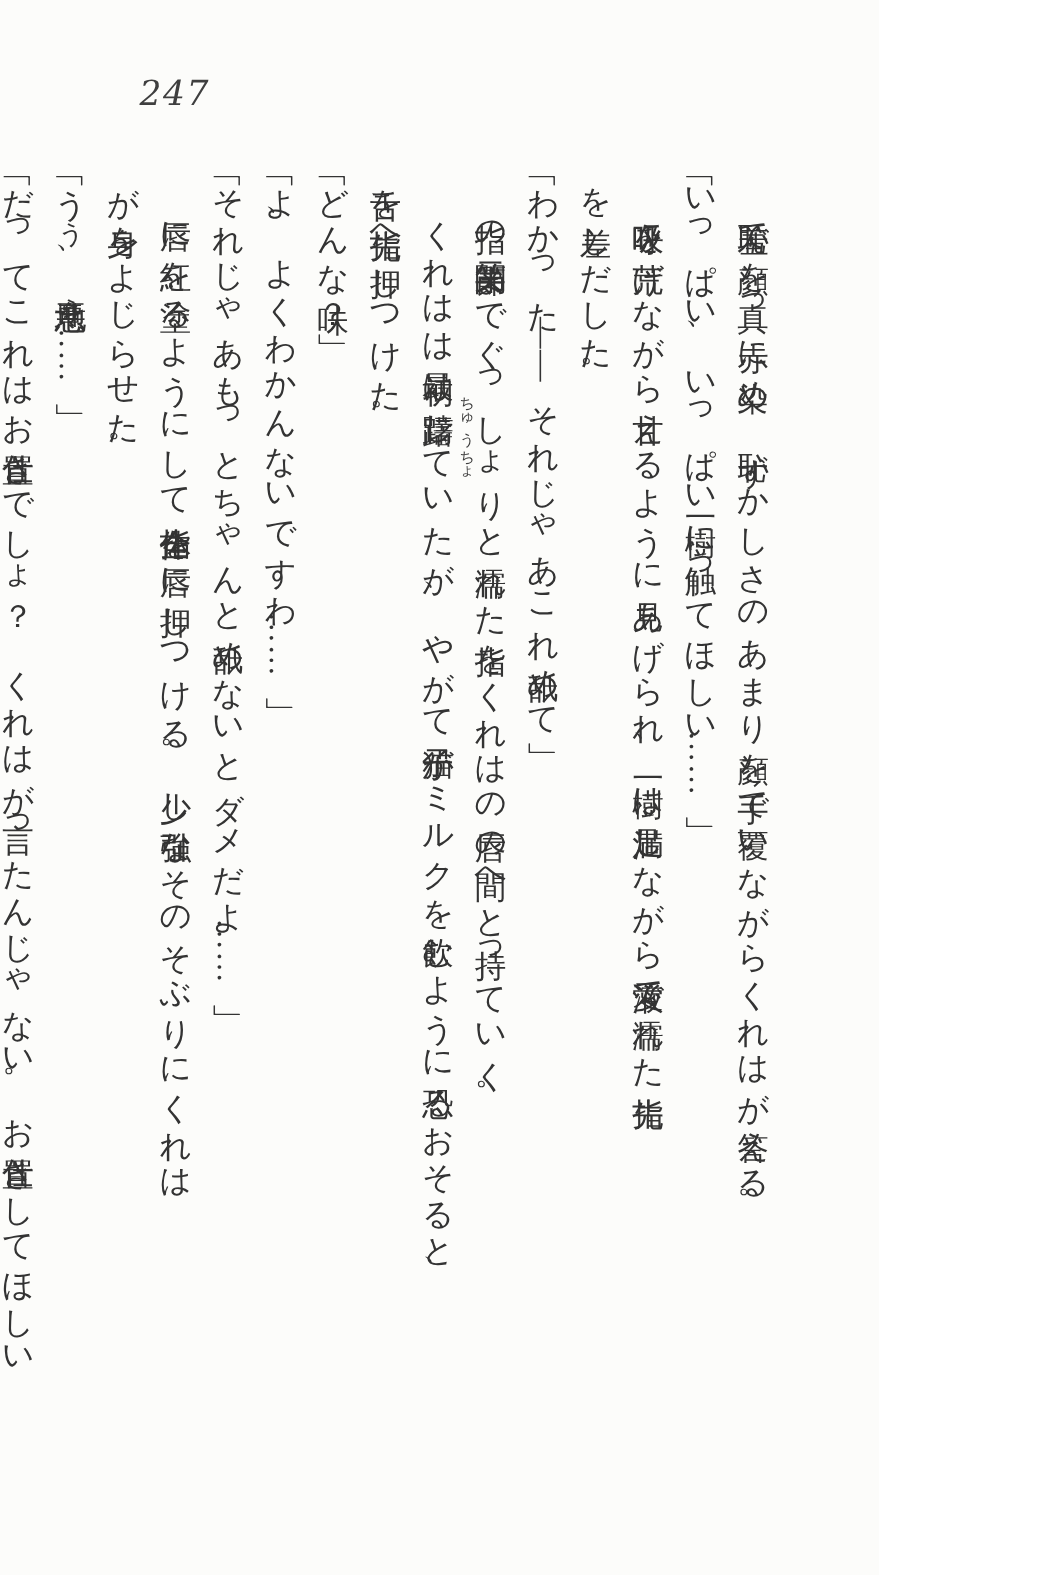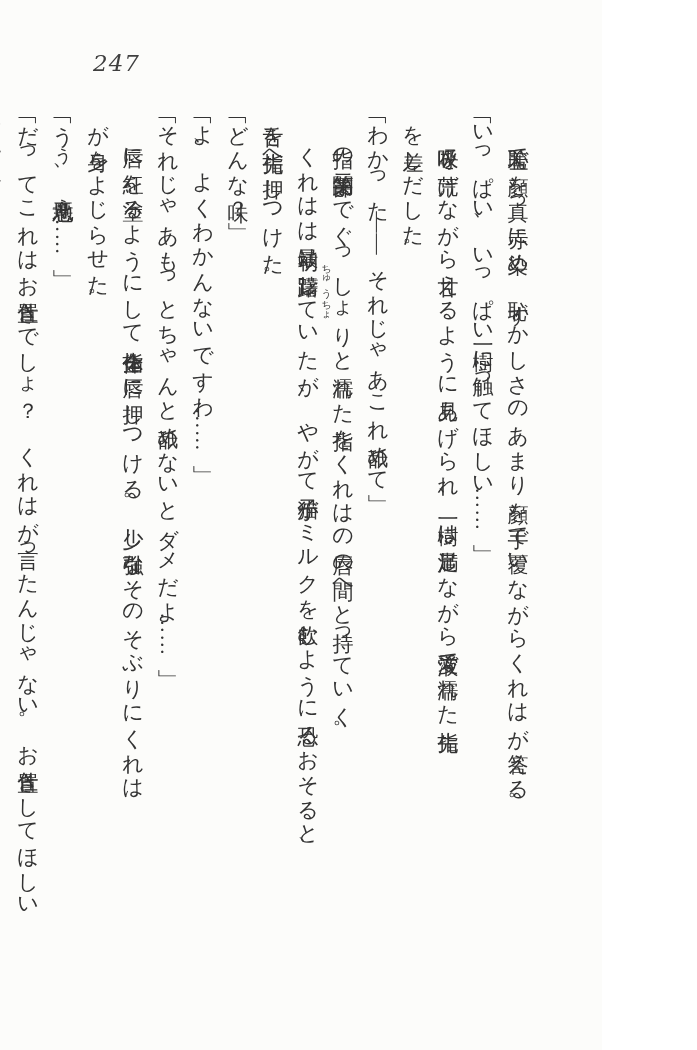--- a/index.html
+++ b/index.html
@@ -3,21 +3,20 @@
 <meta charset="utf-8">
 <style>
   html, body { margin: 0; padding: 0; }
   .page {
     position: relative;
     width: 586px;
     height: 1050px;
     background: #fcfcfa;
     overflow: hidden;
     font-family: "Liberation Serif", serif;
-    padding-left: 16px;
   }
   .page-number {
     position: absolute;
     left: 93px;
     top: 50px;
     font-family: "DejaVu Serif", serif;
     font-style: italic;
     font-size: 23px;
     letter-spacing: 1px;
     color: #3f3f3f;

